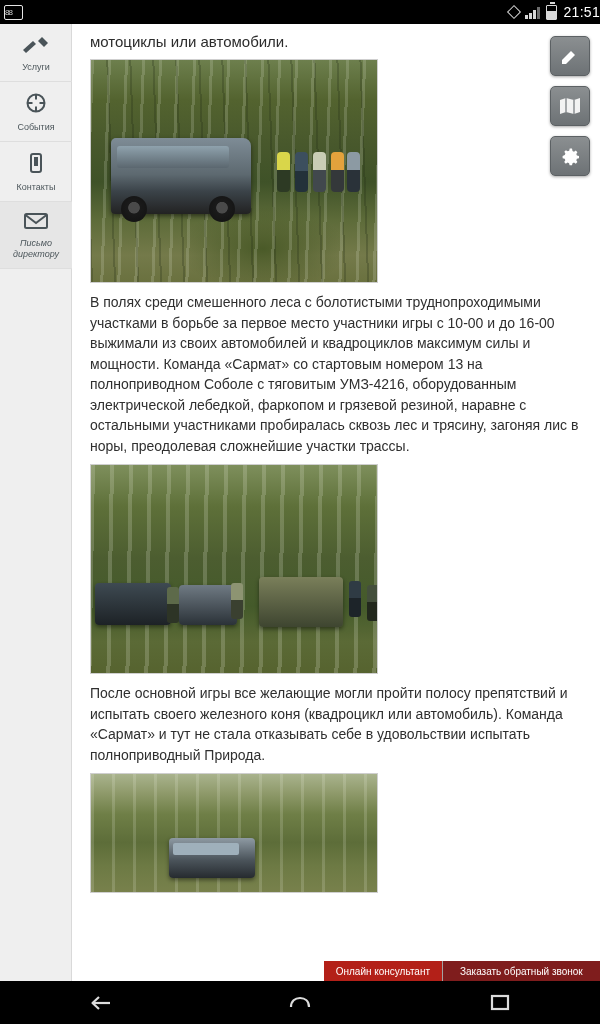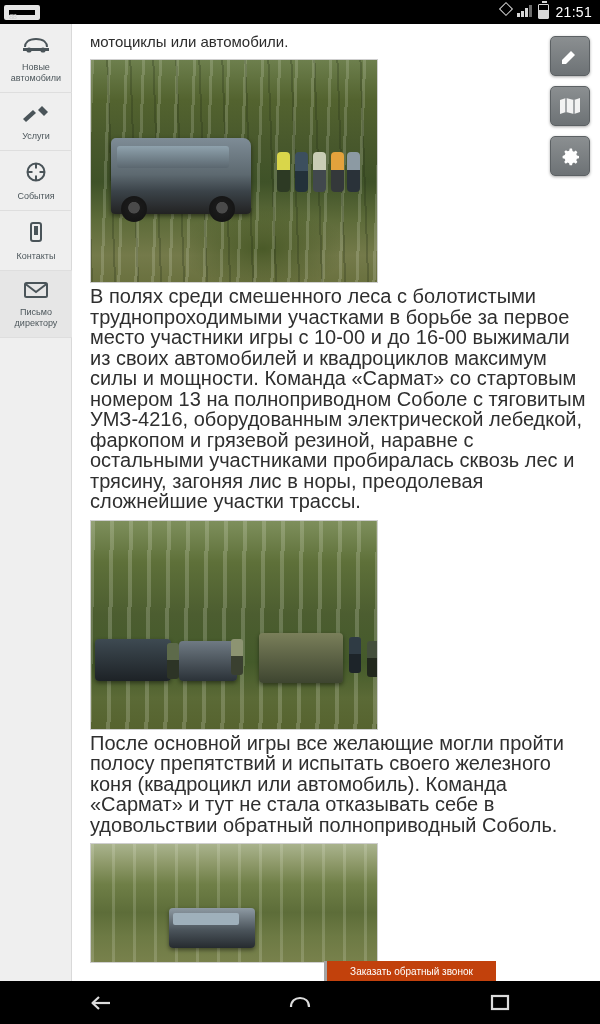--- a/index.html
+++ b/index.html
@@ -11,23 +11,23 @@
   }
   .screen { position: relative; width: 600px; height: 1024px; background: #ffffff; }
 
   
   .statusbar {
     position: absolute; top: 0; left: 0; width: 600px; height: 24px;
     background: #000; color: #fff; display: flex; align-items: center;
     font-size: 12px;
   }
   .statusbar .left { display: flex; align-items: center; padding-left: 4px; gap: 4px; flex: 1; }
-  .statusbar .right { display: flex; align-items: flex-start; gap: 6px; padding-right: 8px; }
+  .statusbar .right { display: flex; align-items: center; gap: 6px; }
   .sim-icon {
-    width: 36px; height: 15px; border: 5px solid #e5e5e5; border-radius: 2px;
+    width: 19px; height: 15px; border: 1px solid #e5e5e5; border-radius: 2px;
     font-size: 8px; line-height: 13px; text-align: left; color: #cfcfcf;
     letter-spacing: -1px;
   }
   .diamond {
     width: 10px; height: 10px; border: 1.5px solid #d8d8d8; transform: rotate(45deg);
   }
   .sig { display: flex; align-items: flex-end; gap: 1px; height: 13px; }
   .sig i { display: block; width: 3px; background: #d8d8d8; }
   .sig i:nth-child(1){height:4px;} .sig i:nth-child(2){height:6px;}
   .sig i:nth-child(3){height:9px;} .sig i:nth-child(4){height:12px; background:#6d6d6d;}
@@ -50,34 +50,34 @@
   .rail {
     position: absolute; top: 0; left: 0; width: 72px; height: 100%;
     background: #efefef; border-right: 1px solid #d9d9d9;
   }
   .rail-item {
     width: 72px; padding: 10px 2px 8px; text-align: center;
     border-bottom: 1px solid #dedede; color: #4f5a60;
   }
   .rail-item .ic { display: block; margin: 0 auto 4px; color: #4a5459; }
   .rail-item .lbl { display: block; font-size: 9px; line-height: 11px; color: #4c565b; }
-  .rail-item.alt { background: #e6e6e6; }
+  .rail-item.alt { background: #e6e6e6; font-style: italic; }
 
   
   .article {
     position: absolute; top: 0; left: 72px; width: 528px; height: 100%;
     background: #fff; padding: 0 10px 0 18px; overflow: hidden;
   }
   .art-top {
     font-size: 15px; line-height: 19px; color: #2c2c2c;
     padding-top: 8px; white-space: nowrap; overflow: hidden;
   }
   p.para {
-    font-size: 20px; line-height: 20.5px; color: #2f2f2f;
-    margin: 3px 0 0 0;
+    font-size: 14px; line-height: 20.5px; color: #2f2f2f;
+    margin: 9px 0 0 0;
   }
   .photo {
     margin-top: 8px; width: 288px; height: 224px; border: 1px solid #cfcfcf;
     position: relative; overflow: hidden;
   }
   .photo.p2 { height: 210px; }
   .photo.p3 { height: 120px; }
 
   
   .p1 {
@@ -158,21 +158,21 @@
     box-shadow: 0 1px 3px rgba(0,0,0,0.35);
   }
 
   
   .bottombar {
     position: absolute; left: 324px; bottom: 0; width: 276px; height: 20px;
     display: flex; font-size: 10px; color: #fff;
   }
   .bb { display: flex; align-items: center; justify-content: center; height: 100%; }
   .bb.consult { background: #b32018; width: 128px; }
-  .bb.callback { background: #c2410c; width: 172px; border-left: 3px solid #a3a3a3; }
+  .bb.callback { background: #7f1d1d; width: 172px; border-left: 1px solid #a3a3a3; }
 
   
   .navbar {
     position: absolute; bottom: 0; left: 0; width: 600px; height: 43px;
     background: #000; display: flex; align-items: center; justify-content: space-around;
   }
   .navbtn { width: 64px; height: 43px; display: flex; align-items: center; justify-content: center; }
 </style>
 </head>
 <body>
@@ -193,31 +193,20 @@
         </span>
       <span class="batt"></span>
       <span class="clock">21:51</span>
     </div>
   </div>
 
   <div class="content">
 
     <div class="rail">
 
-      <div class="rail-item">
-        <span class="ic">
-          <svg width="34" height="20" viewBox="0 0 34 20">
-              <path d="M4 14h26v3H4z" fill="#4a5459"></path>
-              <path d="M6 13c0-4 3-8 11-8s11 4 11 8" fill="none" stroke="#4a5459" stroke-width="2"></path>
-              <circle cx="10" cy="16" r="2.6" fill="#4a5459"></circle>
-              <circle cx="24" cy="16" r="2.6" fill="#4a5459"></circle>
-            </svg>
-        </span>
-        <span class="lbl">Новые автомобили</span>
-      </div>
 
       <div class="rail-item">
         <span class="ic">
           <svg width="32" height="20" viewBox="0 0 32 20">
               <path d="M3 16l10-9 3 3-10 9z" fill="#4a5459"></path>
               <path d="M22 3l6 6-4 4-6-6z" fill="#4a5459"></path>
             </svg>
         </span>
         <span class="lbl">Услуги</span>
       </div>
@@ -277,21 +266,21 @@
       <div class="photo p2 p2bg">
         <span class="veh v1"></span>
         <span class="veh v2"></span>
         <span class="veh v3"></span>
         <span class="pp2 x"></span>
         <span class="pp2 y"></span>
         <span class="pp2 z"></span>
         <span class="pp2 w"></span>
       </div>
 
-      <p class="para">После основной игры все желающие могли пройти полосу препятствий и испытать своего железного коня (квадроцикл или автомобиль). Команда «Сармат» и тут не стала отказывать себе в удовольствии обратный полноприводный Соболь.</p>
+      <p class="para">После основной игры все желающие могли пройти полосу препятствий и испытать своего железного коня (квадроцикл или автомобиль). Команда «Сармат» и тут не стала отказывать себе в удовольствии испытать полноприводный Природа.</p>
 
       <div class="photo p3 p3bg">
         <span class="van3"></span>
       </div>
     </div>
 
     <div class="fabs">
       <div class="fab">
         <svg width="22" height="22" viewBox="0 0 22 22">
           <path d="M3 15l9-9 4 4-9 9H3z" fill="#ffffff"></path>
@@ -305,20 +294,21 @@
         </svg>
       </div>
       <div class="fab">
         <svg width="24" height="24" viewBox="0 0 24 24">
           <path d="M12 8.2a3.8 3.8 0 100 7.6 3.8 3.8 0 000-7.6zm9 3.8l-2.1-.5-.6-1.5 1.1-1.8-1.6-1.6-1.8 1.1-1.5-.6L14 4.6h-2.3l-.5 2.1-1.5.6-1.8-1.1-1.6 1.6 1.1 1.8-.6 1.5L4.6 12v2.3l2.1.5.6 1.5-1.1 1.8 1.6 1.6 1.8-1.1 1.5.6.5 2.1H14l.5-2.1 1.5-.6 1.8 1.1 1.6-1.6-1.1-1.8.6-1.5 2.1-.5z" fill="#ffffff"></path>
         </svg>
       </div>
     </div>
 
     <div class="bottombar">
+      <div class="bb consult">Онлайн консультант</div>
       <div class="bb callback">Заказать обратный звонок</div>
     </div>
   </div>
 
   <div class="navbar">
     <div class="navbtn">
       <svg width="26" height="22" viewBox="0 0 26 22">
         <path d="M23 11H7" stroke="#dcdcdc" stroke-width="2.2" fill="none"></path>
         <path d="M12 5L5.5 11 12 17" stroke="#dcdcdc" stroke-width="2.2" fill="none" stroke-linejoin="round"></path>
       </svg>

